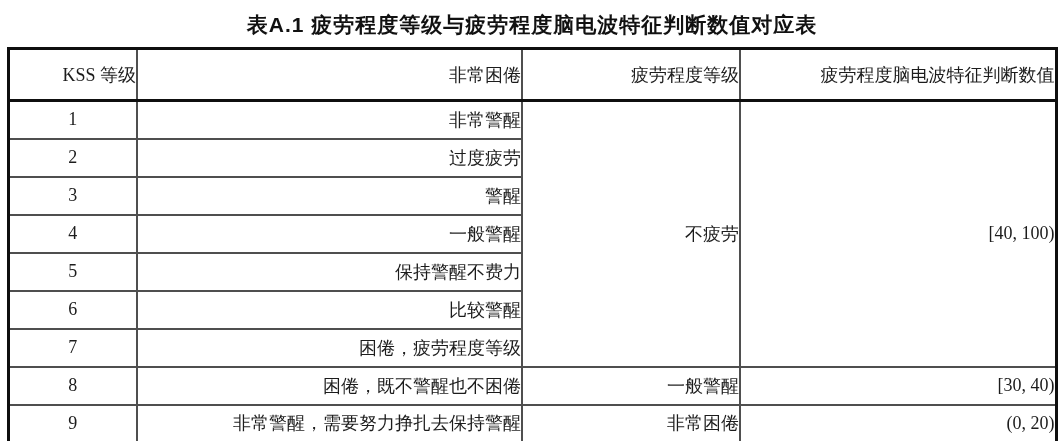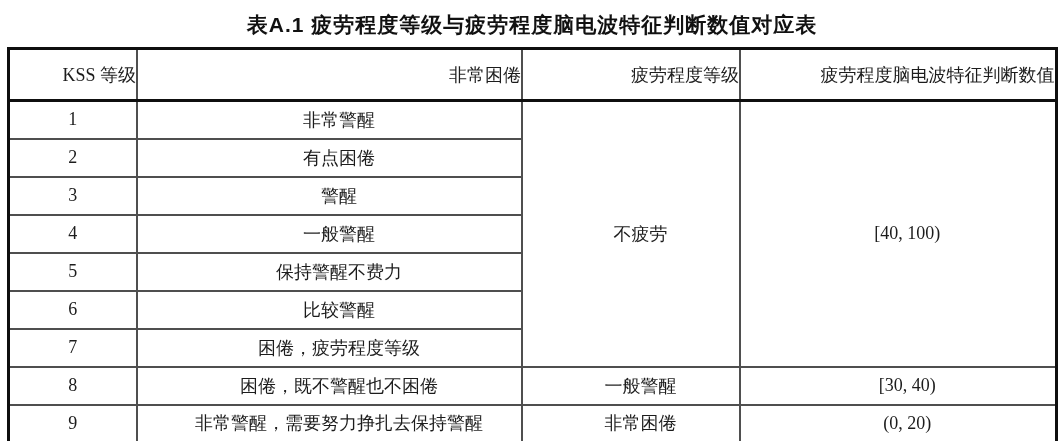--- a/index.html
+++ b/index.html
@@ -48,21 +48,21 @@
   }
   .fatigue-table thead th {
     height: 52px;
     text-align: right;
     border-bottom: 3px solid #0f0f0f;
   }
   .fatigue-table tbody td {
     height: 38px;
   }
   .cell-center { text-align: center; }
-  .cell-left   { text-align: center; padding-left: 19px !important; }
+  .cell-left   { text-align: right; padding-left: 19px !important; }
   col.c-kss   { width: 129px; }
   col.c-stmt  { width: 385px; }
   col.c-level { width: 218px; }
   col.c-value { width: 316px; }
 </style>
 </head>
 <body>
 
 <div class="page">
 
@@ -85,21 +85,21 @@
     </thead>
     <tbody>
       <tr>
         <td class="cell-center">1</td>
         <td class="cell-left">非常警醒</td>
         <td class="cell-left" rowspan="7">不疲劳</td>
         <td class="cell-left" rowspan="7">[40, 100)</td>
       </tr>
       <tr>
         <td class="cell-center">2</td>
-        <td class="cell-left">有点困倦</td>
+        <td class="cell-left">过度疲劳</td>
       </tr>
       <tr>
         <td class="cell-center">3</td>
         <td class="cell-left">警醒</td>
       </tr>
       <tr>
         <td class="cell-center">4</td>
         <td class="cell-left">一般警醒</td>
       </tr>
       <tr>

